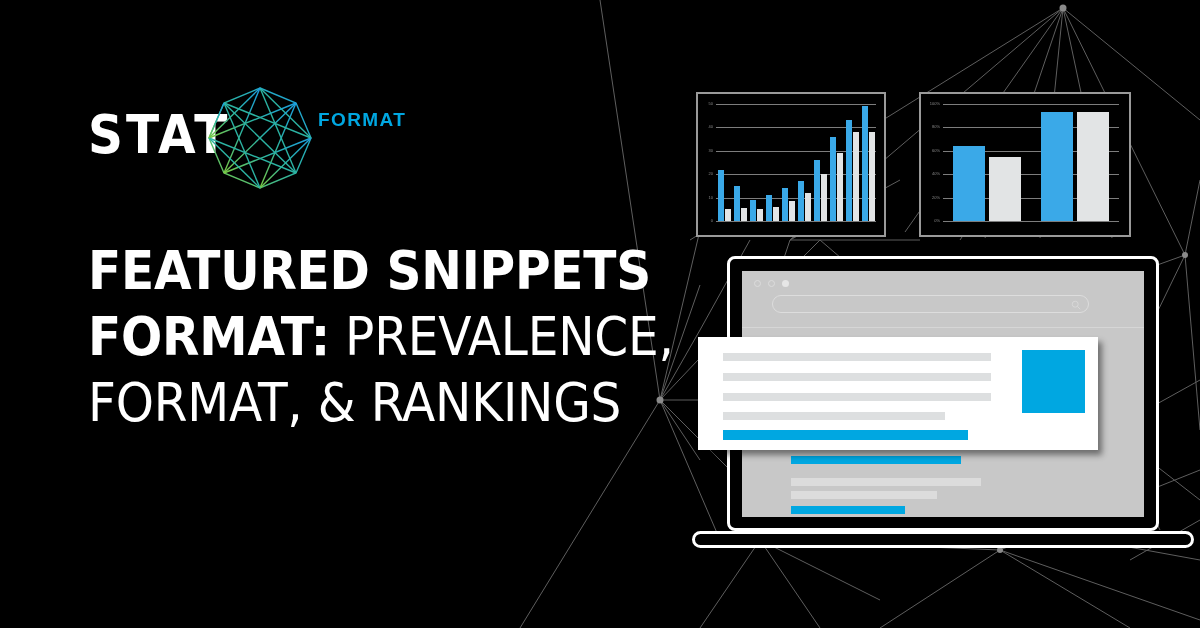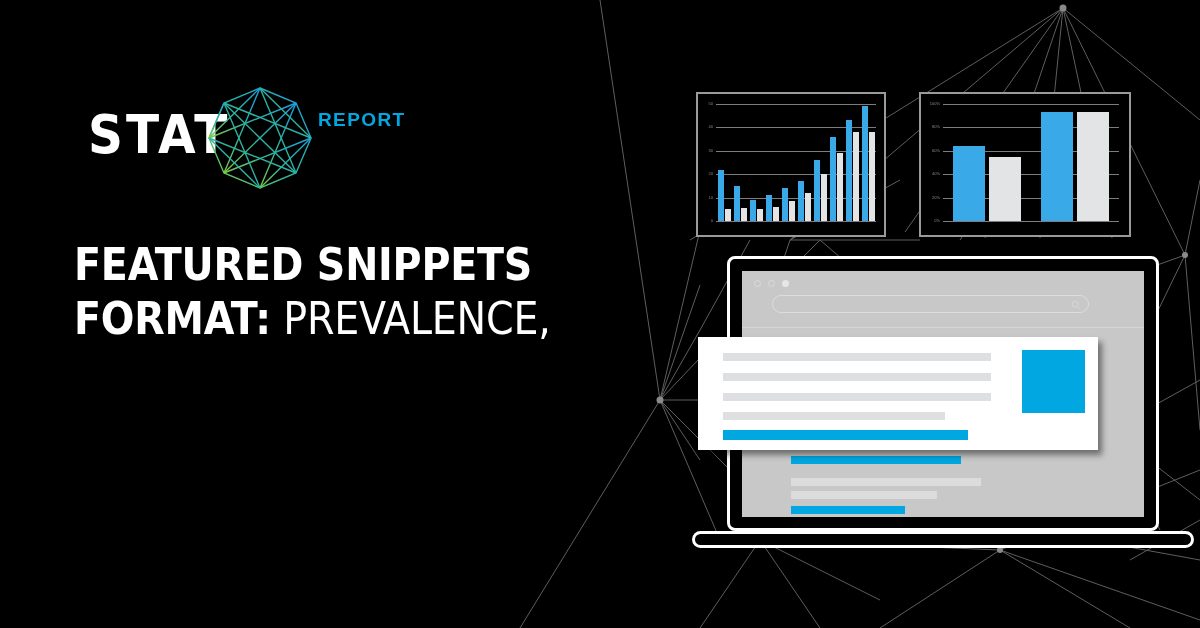--- a/index.html
+++ b/index.html
@@ -62,25 +62,25 @@
     font-size: 19px;
     font-weight: 700;
     letter-spacing: 1.4px;
     line-height: 1.42;
   }
   #sa-text div { white-space: nowrap; }
 
   
   #headline {
     position: absolute;
-    left: 74px;
+    left: 88px;
     top: 238px;
     width: 570px;
     color: #ffffff;
-    font-size: 44px;
+    font-size: 54px;
     line-height: 1.22;
     letter-spacing: -0.2px;
     font-family: "DejaVu Sans", sans-serif;
     font-stretch: condensed;
   }
   .hl-line { white-space: nowrap; }
   .hl-bold { font-weight: 700; }
   .hl-light { font-weight: 400; }
 
   
@@ -310,30 +310,33 @@
         <line x1="92" y1="91" x2="5" y2="56"></line>
         <line x1="92" y1="91" x2="20" y2="21"></line>
         <line x1="56" y1="106" x2="5" y2="56"></line>
         <line x1="56" y1="106" x2="20" y2="21"></line>
         <line x1="20" y1="91" x2="20" y2="21"></line>
         <line x1="5" y1="56" x2="20" y2="21"></line>
       </g>
     </svg>
 
     <div id="sa-text">
-      <div>REPORT</div>
+      <div>FORMAT</div>
     </div>
   </div>
 
   <div id="headline">
     <div class="hl-line">
       <span class="hl-bold">FEATURED SNIPPETS</span>
     </div>
     <div class="hl-line">
       <span class="hl-bold">FORMAT:</span><span class="hl-light"> PREVALENCE,</span>
+    </div>
+    <div class="hl-line">
+      <span class="hl-light">FORMAT, &amp; RANKINGS</span>
     </div>
   </div>
 
   <div id="chart-panel-1" class="chart-panel">
     <div class="plot">
 
     <div class="gridline" style="left: 18px; top: 127px; width: 160px;"></div>
         <div class="ytick" style="left: 1px; top: 125px; width: 14px;">0</div>
         <div class="gridline" style="left: 18px; top: 103.6px; width: 160px;"></div>
         <div class="ytick" style="left: 1px; top: 101.6px; width: 14px;">10</div>

